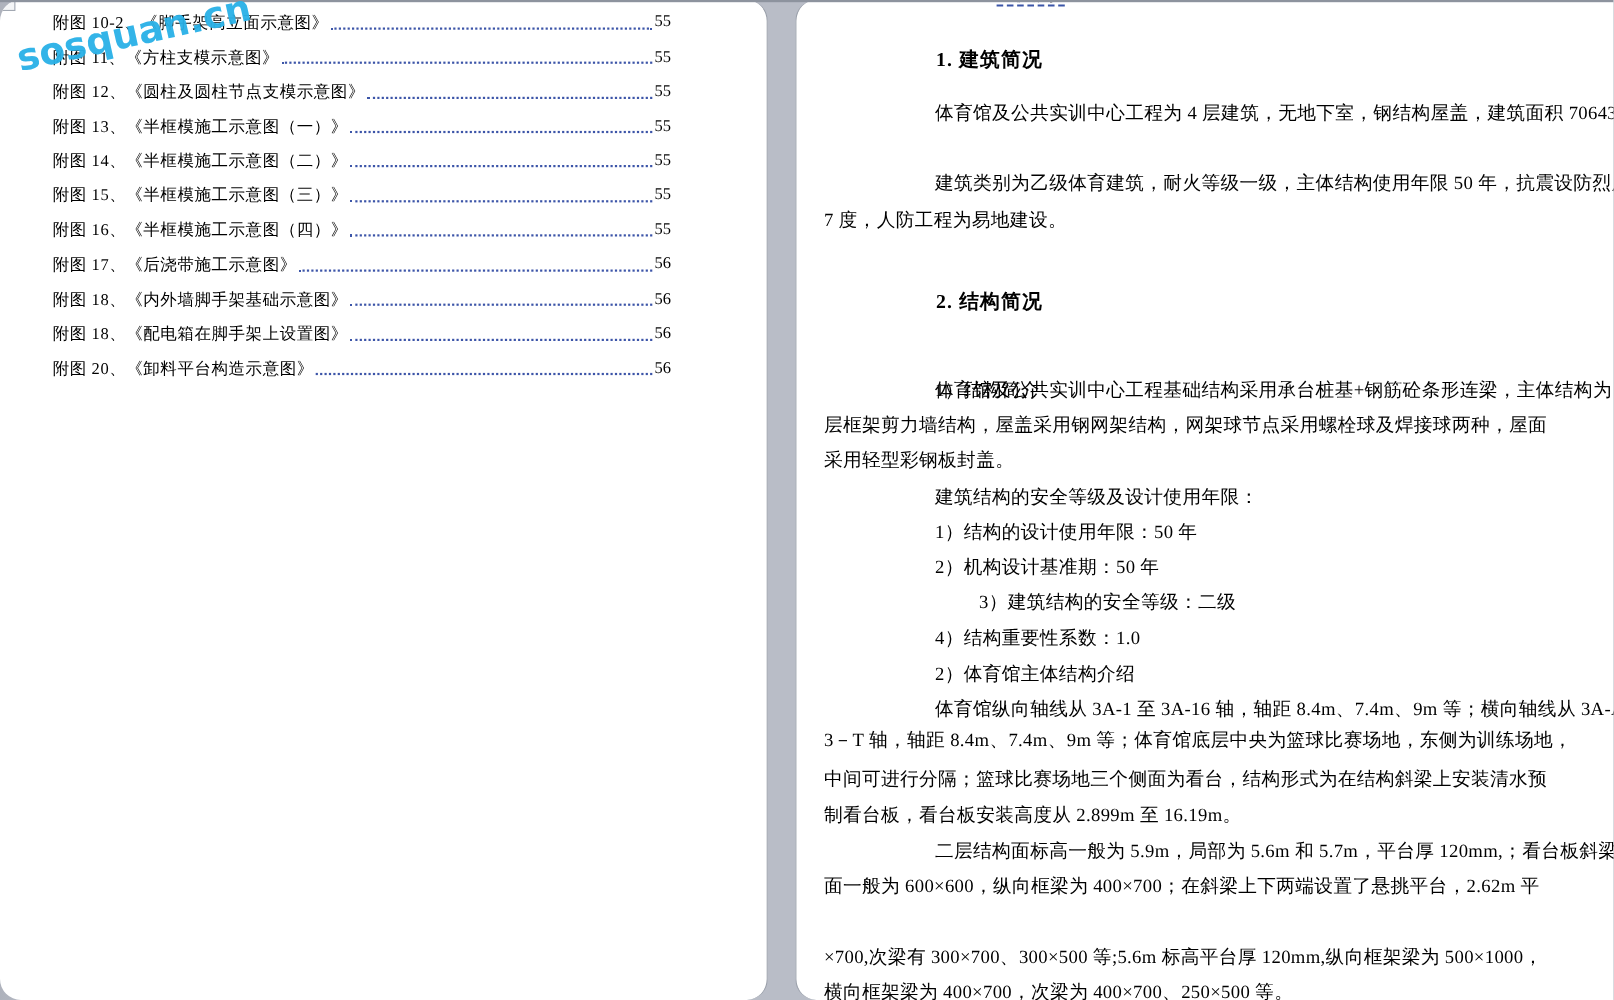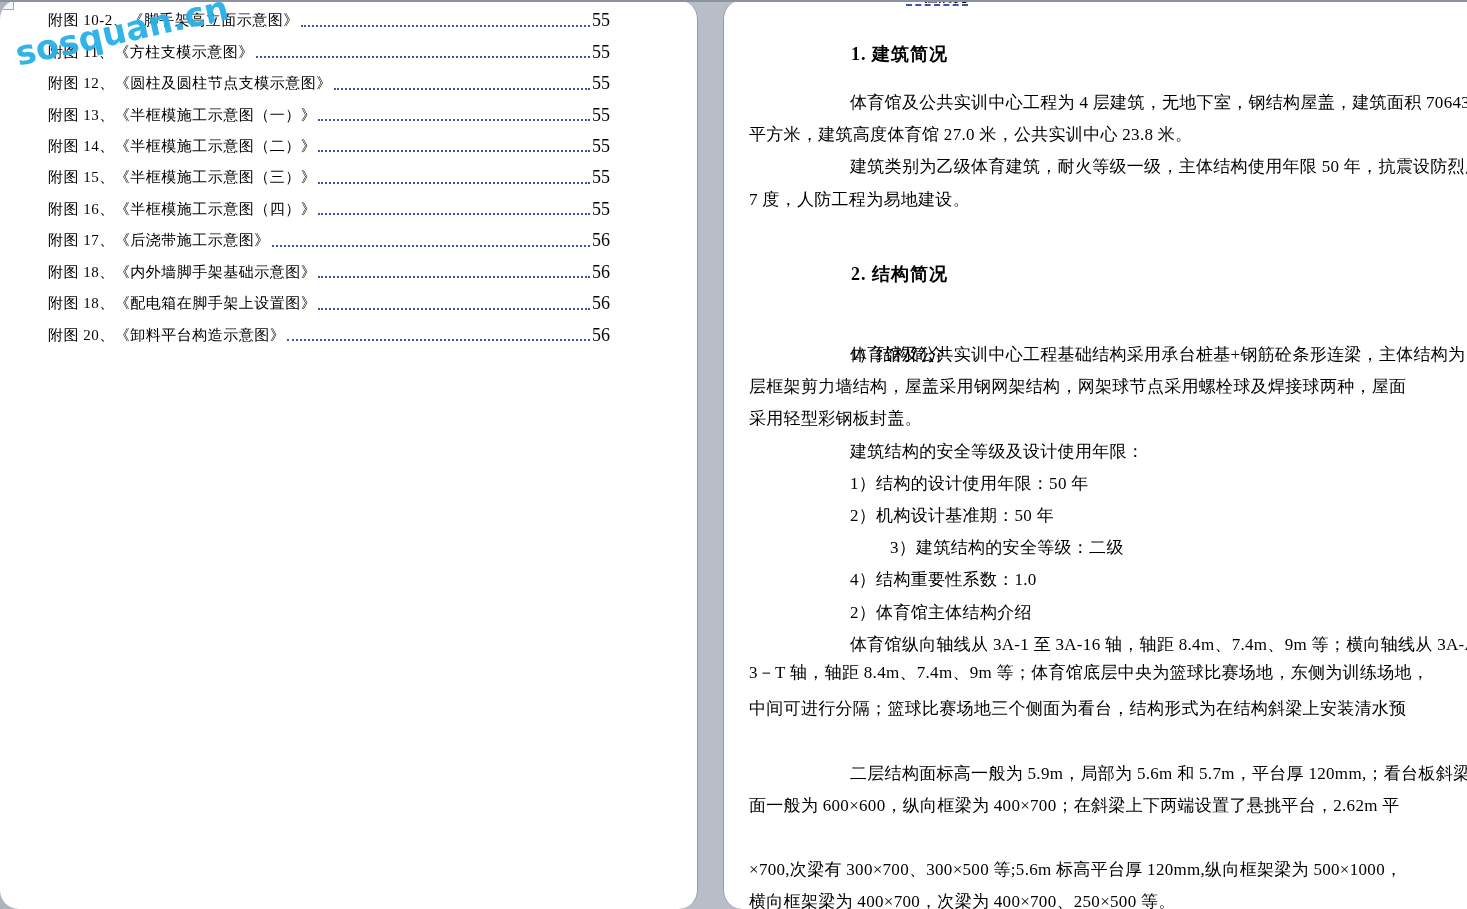--- a/index.html
+++ b/index.html
@@ -32,21 +32,21 @@
     font-size:15px;
   }
   .toc-row{
     display:flex;align-items:center;height:31.45px;white-space:nowrap;
   }
   .toc-label{flex:0 0 auto;letter-spacing:0.5px;}
   .toc-leader{
     flex:1 1 auto;height:0;border-bottom:2px dotted #3c55a8;
     margin:0 2px;position:relative;top:5px;min-width:8px;
   }
-  .toc-page{flex:0 0 auto;font-size:18px;}
+  .toc-page{flex:0 0 auto;font-size:15px;}
   
   #watermark{
     position:absolute;top:34px;left:16px;z-index:9;
     font-family:"DejaVu Sans",sans-serif;
     font-size:34px;font-weight:700;color:#29b1e7;
     transform:rotate(-12.5deg);transform-origin:left center;
     letter-spacing:0px;opacity:0.95;white-space:nowrap;
   }
   
   #right-lines{position:absolute;top:0;left:0;width:100%;height:100%;}
@@ -128,37 +128,37 @@
           <span class="toc-page">56</span>
         </div>
       </div>
   </div>
 
   <div id="page-right" class="page">
     <span id="clipped-header">工程概况</span>
     <div id="right-lines">
         <div class="rline rl-heading" style="top: 45px;">1. 建筑简况</div>
         <div class="rline rl-first" style="top: 93px;">体育馆及公共实训中心工程为 4 层建筑，无地下室，钢结构屋盖，建筑面积 70643</div>
-        <div class="rline rl-cont" style="top: 125px;">平方米，建筑高度体育馆 27.0 米，公共实训中心 23.8 米。</div>
         <div class="rline rl-first" style="top: 157px;">建筑类别为乙级体育建筑，耐火等级一级，主体结构使用年限 50 年，抗震设防烈度</div>
         <div class="rline rl-cont" style="top: 190px;">7 度，人防工程为易地建设。</div>
         <div class="rline rl-heading" style="top: 265px;">2. 结构简况</div>
         <div class="rline rl-first" style="top: 313px; margin-top: 32px;">1）结构简介</div>
         <div class="rline rl-first" style="top: 345px;">体育馆及公共实训中心工程基础结构采用承台桩基+钢筋砼条形连梁，主体结构为四</div>
         <div class="rline rl-cont" style="top: 377px;">层框架剪力墙结构，屋盖采用钢网架结构，网架球节点采用螺栓球及焊接球两种，屋面</div>
         <div class="rline rl-cont" style="top: 409px;">采用轻型彩钢板封盖。</div>
         <div class="rline rl-first" style="top: 442px;">建筑结构的安全等级及设计使用年限：</div>
         <div class="rline rl-first" style="top: 474px;">1）结构的设计使用年限：50 年</div>
         <div class="rline rl-first" style="top: 506px;">2）机构设计基准期：50 年</div>
         <div class="rline rl-first" style="top: 538px; margin-left: 40px;">3）建筑结构的安全等级：二级</div>
         <div class="rline rl-first" style="top: 570px;">4）结构重要性系数：1.0</div>
         <div class="rline rl-first" style="top: 603px;">2）体育馆主体结构介绍</div>
         <div class="rline rl-first" style="top: 635px;">体育馆纵向轴线从 3A-1 至 3A-16 轴，轴距 8.4m、7.4m、9m 等；横向轴线从 3A-A 至</div>
         <div class="rline rl-cont" style="top: 663px;">3－T 轴，轴距 8.4m、7.4m、9m 等；体育馆底层中央为篮球比赛场地，东侧为训练场地，</div>
         <div class="rline rl-cont" style="top: 699px;">中间可进行分隔；篮球比赛场地三个侧面为看台，结构形式为在结构斜梁上安装清水预</div>
+        <div class="rline rl-cont" style="top: 731px;">制看台板，看台板安装高度从 2.899m 至 16.19m。</div>
         <div class="rline rl-first" style="top: 764px;">二层结构面标高一般为 5.9m，局部为 5.6m 和 5.7m，平台厚 120mm,；看台板斜梁截</div>
         <div class="rline rl-cont" style="top: 796px;">面一般为 600×600，纵向框梁为 400×700；在斜梁上下两端设置了悬挑平台，2.62m 平</div>
         <div class="rline rl-cont" style="top: 860px;">×700,次梁有 300×700、300×500 等;5.6m 标高平台厚 120mm,纵向框架梁为 500×1000，</div>
         <div class="rline rl-cont" style="top: 892px;">横向框架梁为 400×700，次梁为 400×700、250×500 等。</div>
       </div>
   </div>
 
   <div id="watermark">sosquan.cn</div>
 </div>
 

